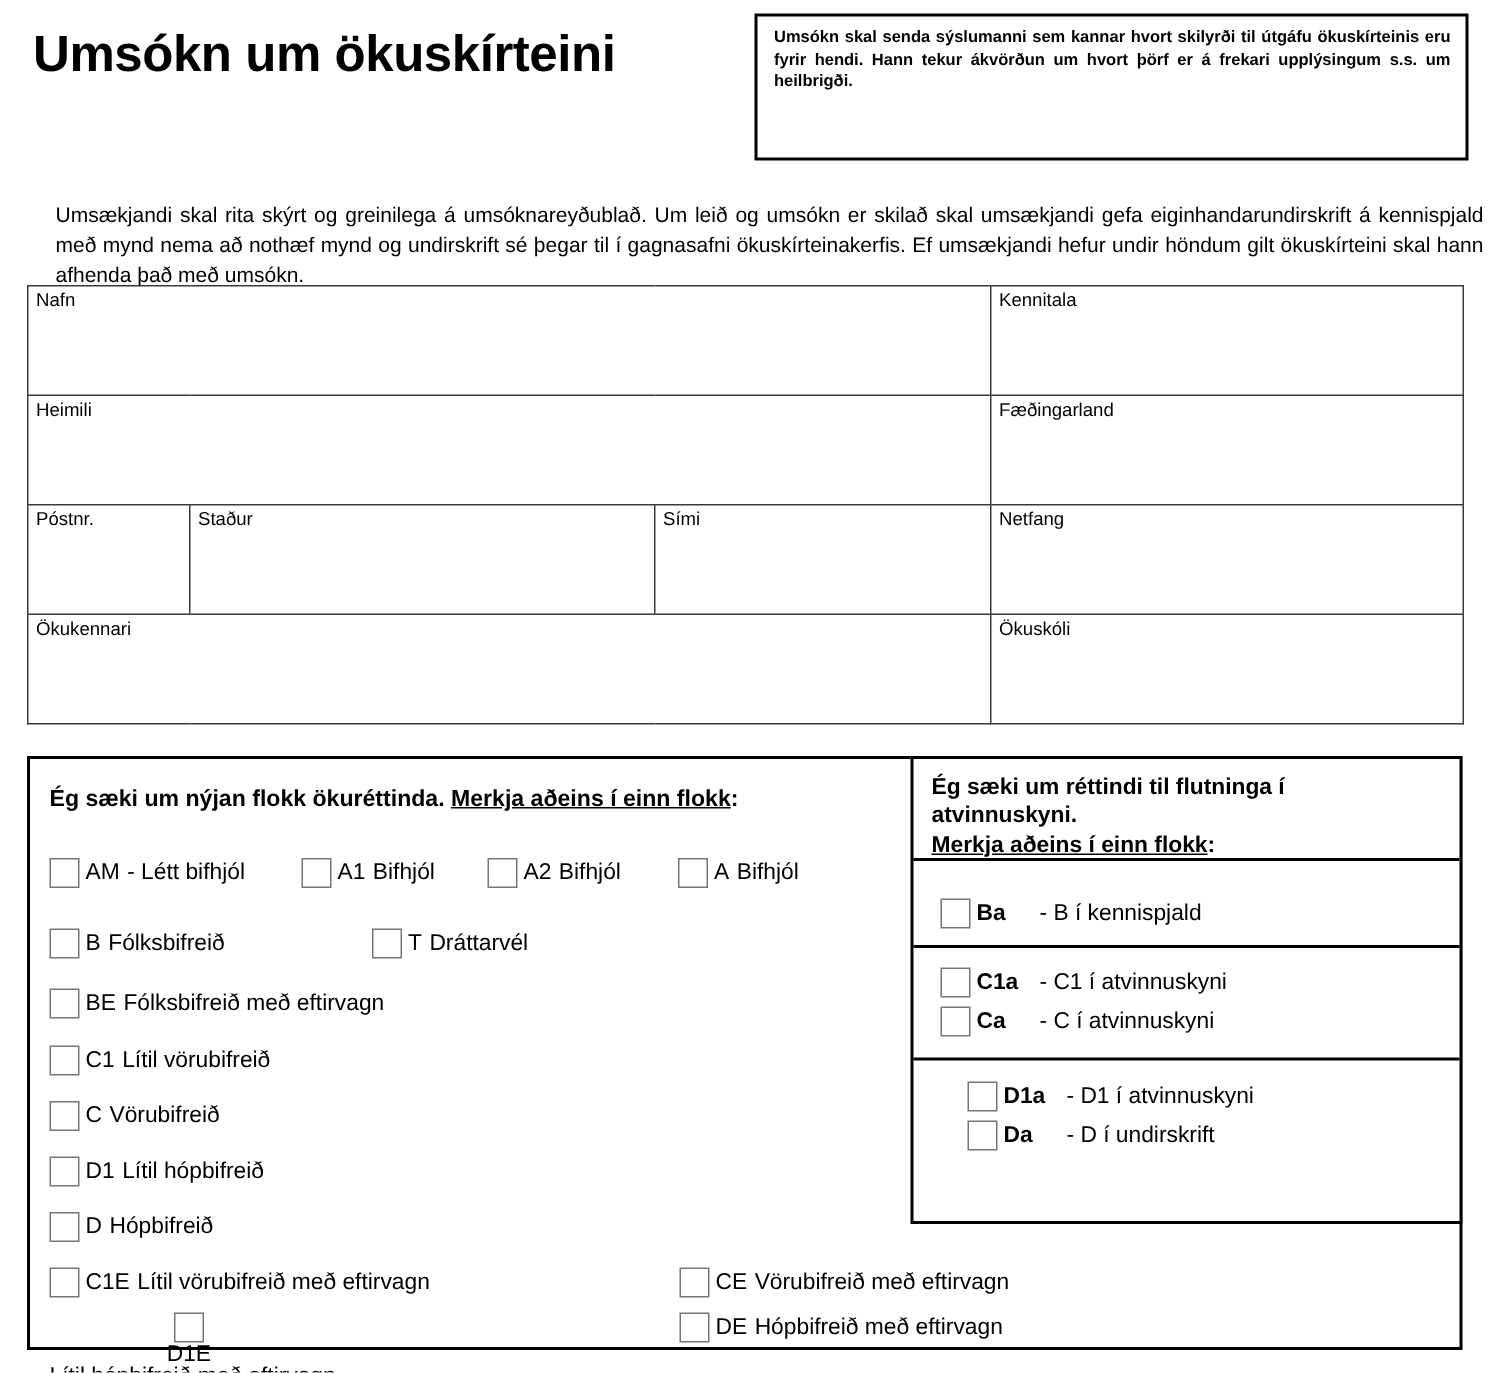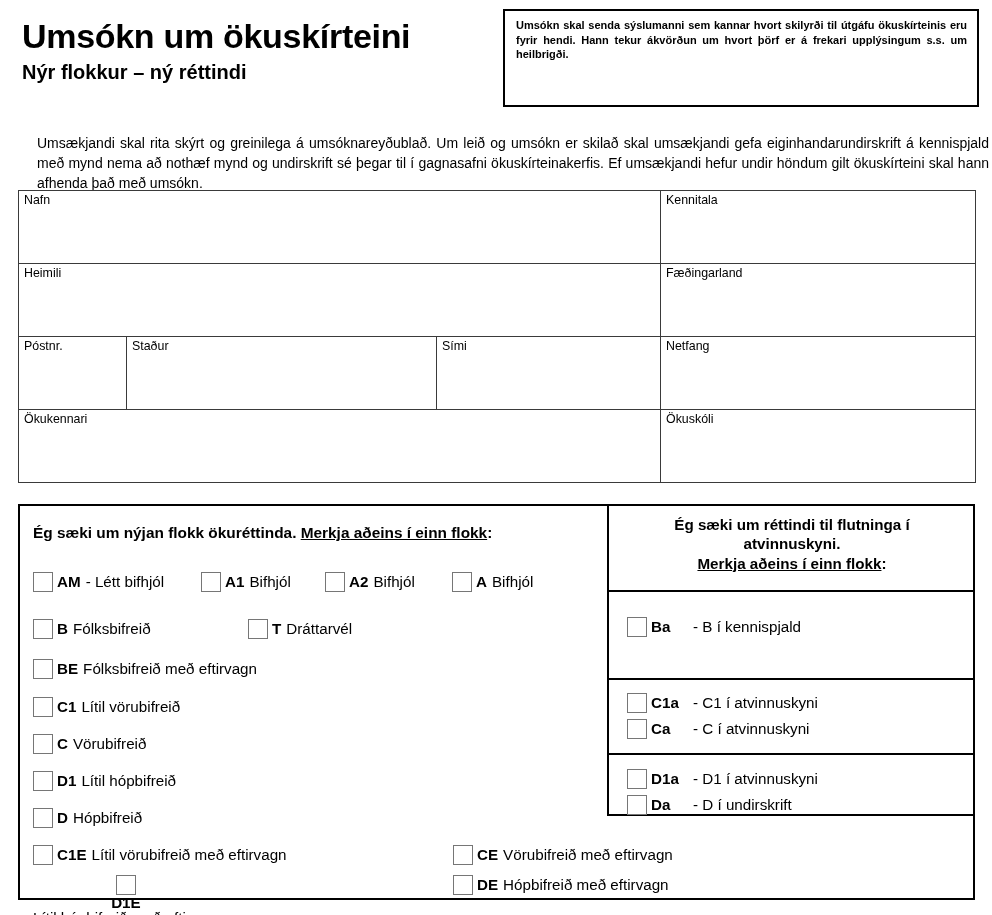--- a/index.html
+++ b/index.html
@@ -136,40 +136,40 @@
 
   .opt {
     position: absolute;
     display: flex;
     align-items: center;
     font-size: 15.2px;
     line-height: 1;
     white-space: nowrap;
   }
   .opt .code {
-    font-weight: bold;
+    font-weight: normal;
     margin-right: 5px;
   }
   .opt .desc { font-weight: normal; }
 
   
   .right-panel {
     position: absolute;
     left: 607px;
     top: 504px;
     width: 368px;
     height: 312px;
     border: 2.2px solid #000;
     background: #fff;
   }
   .rp-sec {
     border-bottom: 2.2px solid #000;
     position: relative;
   }
-  .rp-sec:last-child { border-bottom: none; }
+  .rp-sec:last-child { border-bottom: none; margin-left: 18px; }
   .rp-head {
     padding: 9px 10px 10px 12px;
     font-size: 15.2px;
     font-weight: bold;
     line-height: 1.27;
   }
   .rp-head .u { text-decoration: underline; }
   .rp-opt {
     display: flex;
     align-items: center;
@@ -184,21 +184,20 @@
   .rp-opt .desc { font-weight: normal; }
 </style>
 </head>
 <body>
 
 <div class="page">
 
   <div class="header-row">
     <div class="title-block">
       <div class="main-title">Umsókn um ökuskírteini</div>
-      <div class="sub-title">Nýr flokkur – ný réttindi</div>
     </div>
     <div class="notice-box">
       <p class="notice-text">Umsókn skal senda sýslumanni sem kannar hvort skilyrði til útgáfu ökuskírteinis eru fyrir hendi. Hann tekur ákvörðun um hvort þörf er á frekari upplýsingum s.s. um heilbrigði.</p>
     </div>
   </div>
 
   <p class="intro">Umsækjandi skal rita skýrt og greinilega á umsóknareyðublað. Um leið og umsókn er skilað skal umsækjandi gefa eiginhandarundirskrift á kennispjald með mynd nema að nothæf mynd og undirskrift sé þegar til í gagnasafni ökuskírteinakerfis. Ef umsækjandi hefur undir höndum gilt ökuskírteini skal hann afhenda það með umsókn.</p>
 
   <table class="info-table">
     <colgroup>
@@ -334,29 +333,29 @@
     </div>
     <div class="opt" style="left:433px; top:369px;">
       <span class="cb"></span>
         <span class="code">DE</span>
         <span class="desc">Hópbifreið með eftirvagn</span>
     </div>
   </div>
 
   <div class="right-panel">
 
-    <div class="rp-sec" style="height:86px;text-align:center;">
+    <div class="rp-sec" style="height:68px;">
       <div class="rp-head">
         <span>Ég sæki um réttindi til flutninga í</span><br>
         <span>atvinnuskyni.</span><br>
         <span class="u">Merkja aðeins í einn flokk</span><span>:</span>
       </div>
     </div>
 
-    <div class="rp-sec" style="height:88px;">
+    <div class="rp-sec" style="height:58px;">
       <div class="rp-opt" style="position:absolute; left:18px; top:25px;">
         <span class="cb"></span>
           <span class="code" style="width:42px;">Ba</span>
           <span class="desc">- B í kennispjald</span>
       </div>
     </div>
 
     <div class="rp-sec" style="height:75px;">
       <div class="rp-opt" style="position:absolute; left:18px; top:13px;">
         <span class="cb"></span>

